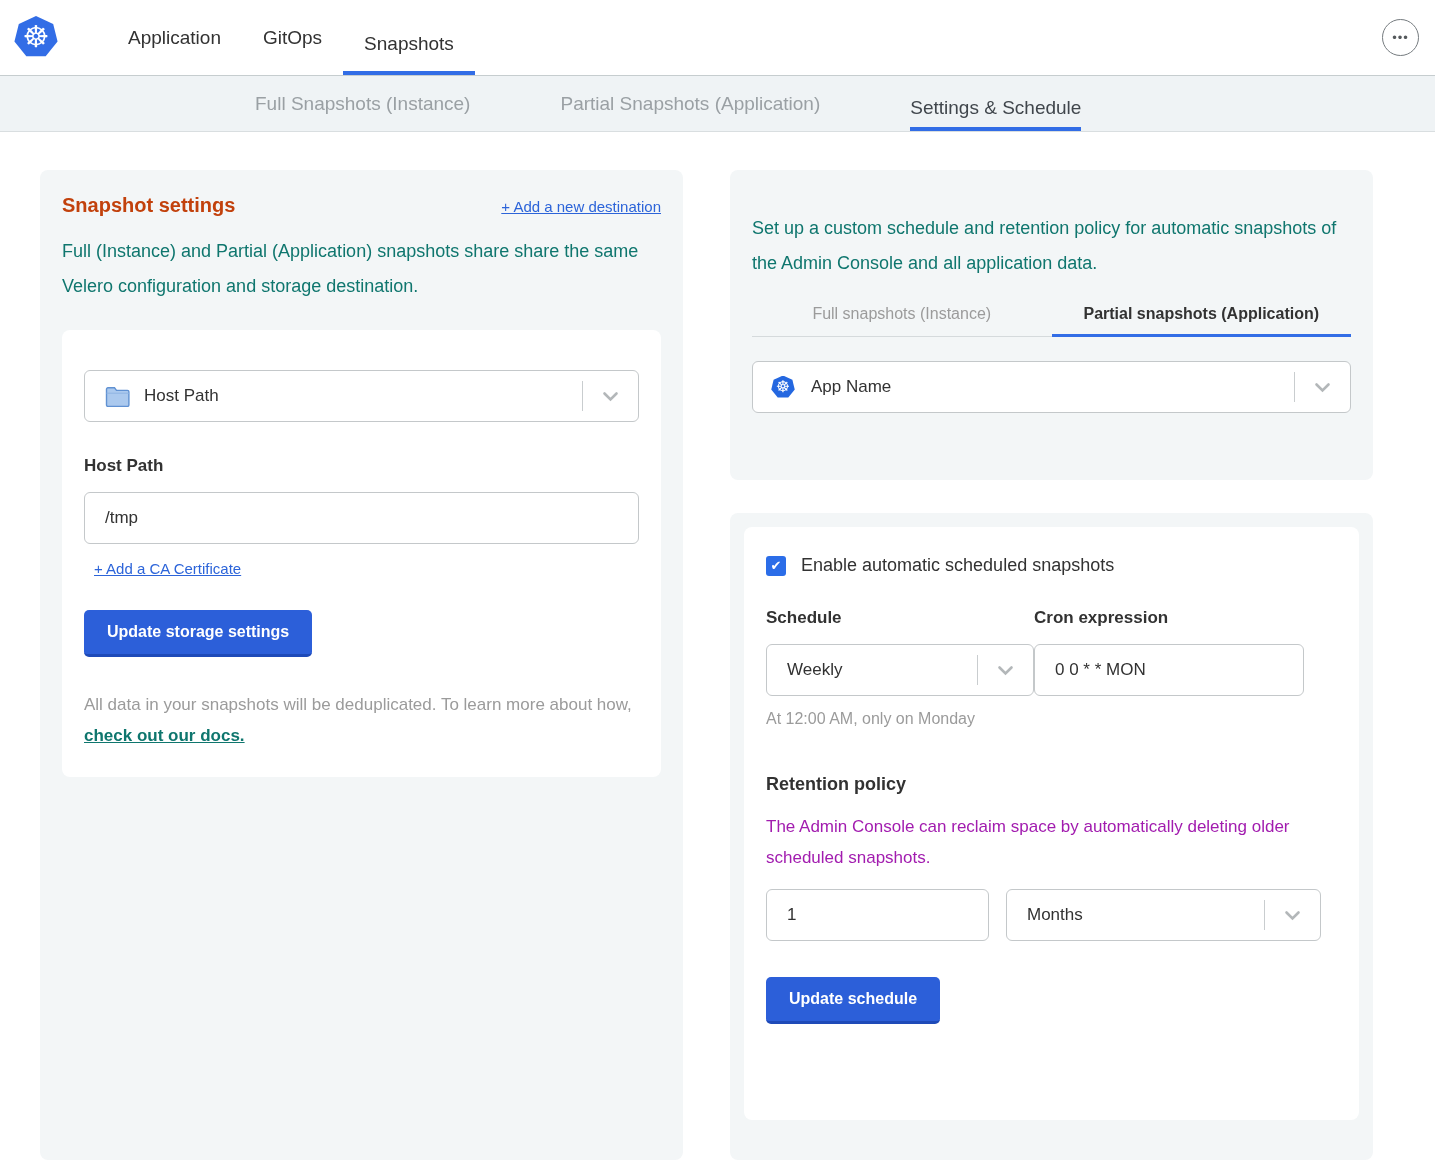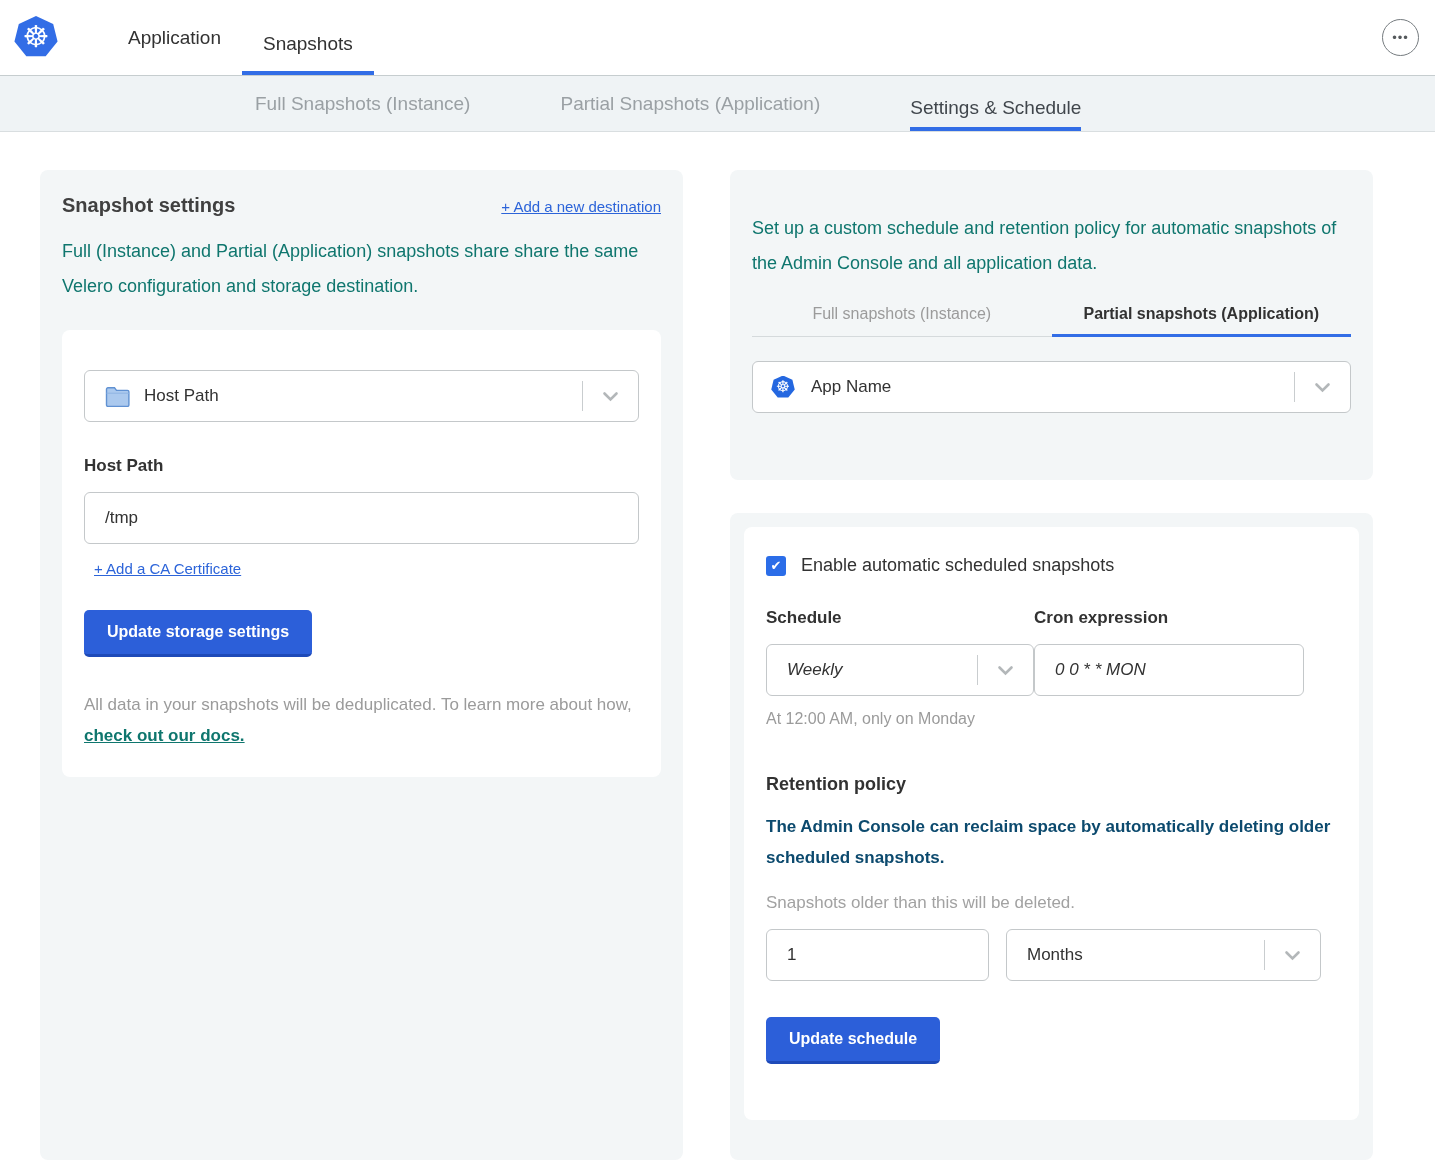--- a/index.html
+++ b/index.html
@@ -26,21 +26,21 @@
   .subnav-tab { display:flex; align-items:center; font-size:19px; color:#9aa0a4; cursor:pointer;
     margin-right:90px; }
   .subnav-tab.active { color:#40464c; border-bottom:4px solid #326de6; padding-top:12px; }
 
   
   .content { display:flex; margin:38px 0 0 40px; }
   .card { background:#f3f6f7; border-radius:8px; }
   .left-card { width:643px; height:990px; padding:24px 22px; }
   .right-col { width:643px; margin-left:47px; }
 
-  h2.card-title { font-size:20px; font-weight:bold; color:#404040; }
+  h2.card-title { font-size:20px; font-weight:bold; color:#c2410c; }
   .muted-p { font-size:18px; line-height:35px; color:#0f766e; margin-top:17px; }
 
   .card-head { display:flex; justify-content:space-between; align-items:baseline; }
   a.blue-link { color:#2c64d9; font-size:15px; text-decoration:underline; cursor:pointer; }
 
   
   .white-panel { background:#fff; border-radius:8px; margin-top:26px; padding:24px 22px 26px 22px; }
   .field-label { font-size:17px; font-weight:bold; color:#323232; }
 
   .selectbox { height:52px; background:#fff; border:1px solid #c4c8ca; border-radius:6px;
@@ -76,39 +76,40 @@
   .sched-container { margin-top:33px; height:647px; padding:14px; }
   .sched-card { background:#fff; border-radius:8px; height:593px; padding:28px 22px; }
 
   .check-row { display:flex; align-items:center; cursor:pointer; }
   .checkbox { width:20px; height:20px; background:#2b6de8; border-radius:3px; color:#fff;
     display:flex; align-items:center; justify-content:center; font-size:13px; flex:0 0 auto; }
   .check-label { font-size:18px; color:#323232; margin-left:15px; }
 
   .two-col { display:grid; grid-template-columns:268px 270px; }
   .two-col .field-label { margin-top:32px; }
-  .two-col .selectbox, .two-col .textinput { margin-top:16px;font-style:italic; }
+  .two-col .selectbox, .two-col .textinput { margin-top:16px; }
   .cron-hint { font-size:16px; color:#9b9b9b; margin-top:14px; }
 
   .section-title { font-size:18px; font-weight:bold; color:#323232; margin-top:46px; }
-  .ret-desc { font-size:17px; line-height:31px; color:#0c4a6e; margin-top:16px;font-weight:bold; }
+  .ret-desc { font-size:17px; line-height:31px; color:#a21caf; margin-top:16px; }
   .ret-hint { font-size:17px; color:#a2a2a2; margin-top:20px; }
   .ret-row { display:grid; grid-template-columns:223px 315px; column-gap:17px; margin-top:0px; }
   .btn-row { margin-top:36px; }
   .ca-link-row { margin-top:16px; margin-left:10px; }
 </style>
 </head>
 <body>
 
 <header class="navbar">
   <div class="logo-wrap">
     <div class="k8s-logo">☸</div>
   </div>
   <nav class="nav-tabs">
     <div class="nav-tab">Application</div>
+    <div class="nav-tab">GitOps</div>
     <div class="nav-tab active">Snapshots</div>
   </nav>
   <div class="more-btn">
     <span>•••</span>
   </div>
 </header>
 
 <div class="subnav">
   <div class="subnav-tab">Full Snapshots (Instance)</div>
   <div class="subnav-tab">Partial Snapshots (Application)</div>
@@ -211,21 +212,20 @@
               </span>
             </span>
           </div>
           <input class="textinput" type="text" value="0 0 * * MON" style="">
         </div>
 
         <div class="cron-hint">At 12:00 AM, only on Monday</div>
 
         <div class="section-title">Retention policy</div>
         <p class="ret-desc">The Admin Console can reclaim space by automatically deleting older scheduled snapshots.</p>
-        <div class="ret-hint">Snapshots older than this will be deleted.</div>
 
         <div class="ret-row">
           <input class="textinput" type="text" value="1" style="">
           <div class="selectbox">
             <span class="sel-text" style="margin-left:20px">Months</span>
             <span class="sel-right">
               <span class="sel-divider"></span>
               <span class="chev">
                 <svg width="17" height="11" viewBox="0 0 17 11">
                     <path d="M2.5 2.5l6 6 6-6" stroke="#b3b7b9" stroke-width="2.6" fill="none" stroke-linecap="round"></path>

